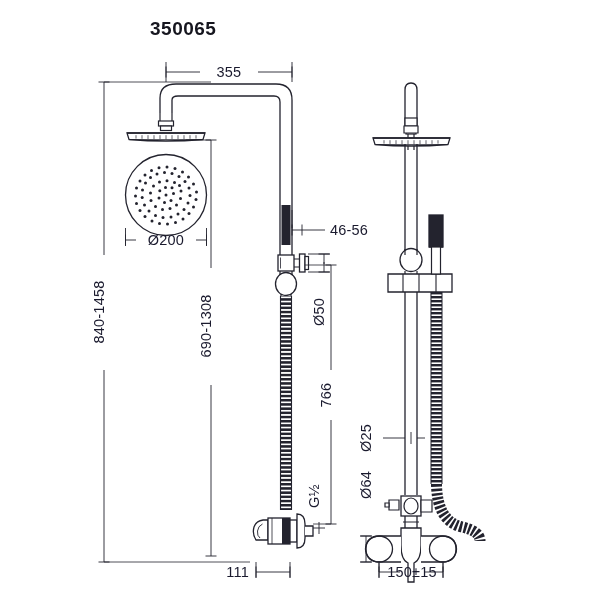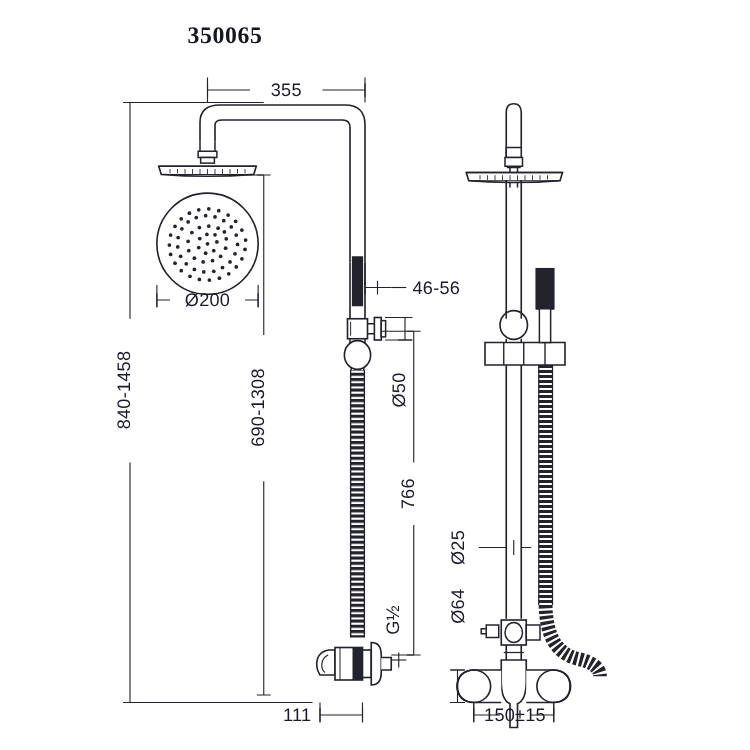--- a/index.html
+++ b/index.html
@@ -24,21 +24,20 @@
   }
   #page-title {
     position: absolute;
     left: 150px;
     top: 18px;
     font-size: 19px;
     font-weight: bold;
     letter-spacing: 0.5px;
     color: #16161f;
     white-space: nowrap;
-    font-family: Liberation Serif, serif;
   }
   svg#drawing {
     position: absolute;
     left: 0;
     top: 0;
     width: 600px;
     height: 600px;
   }
   .dim-text {
     font-family: "Liberation Sans", sans-serif;

